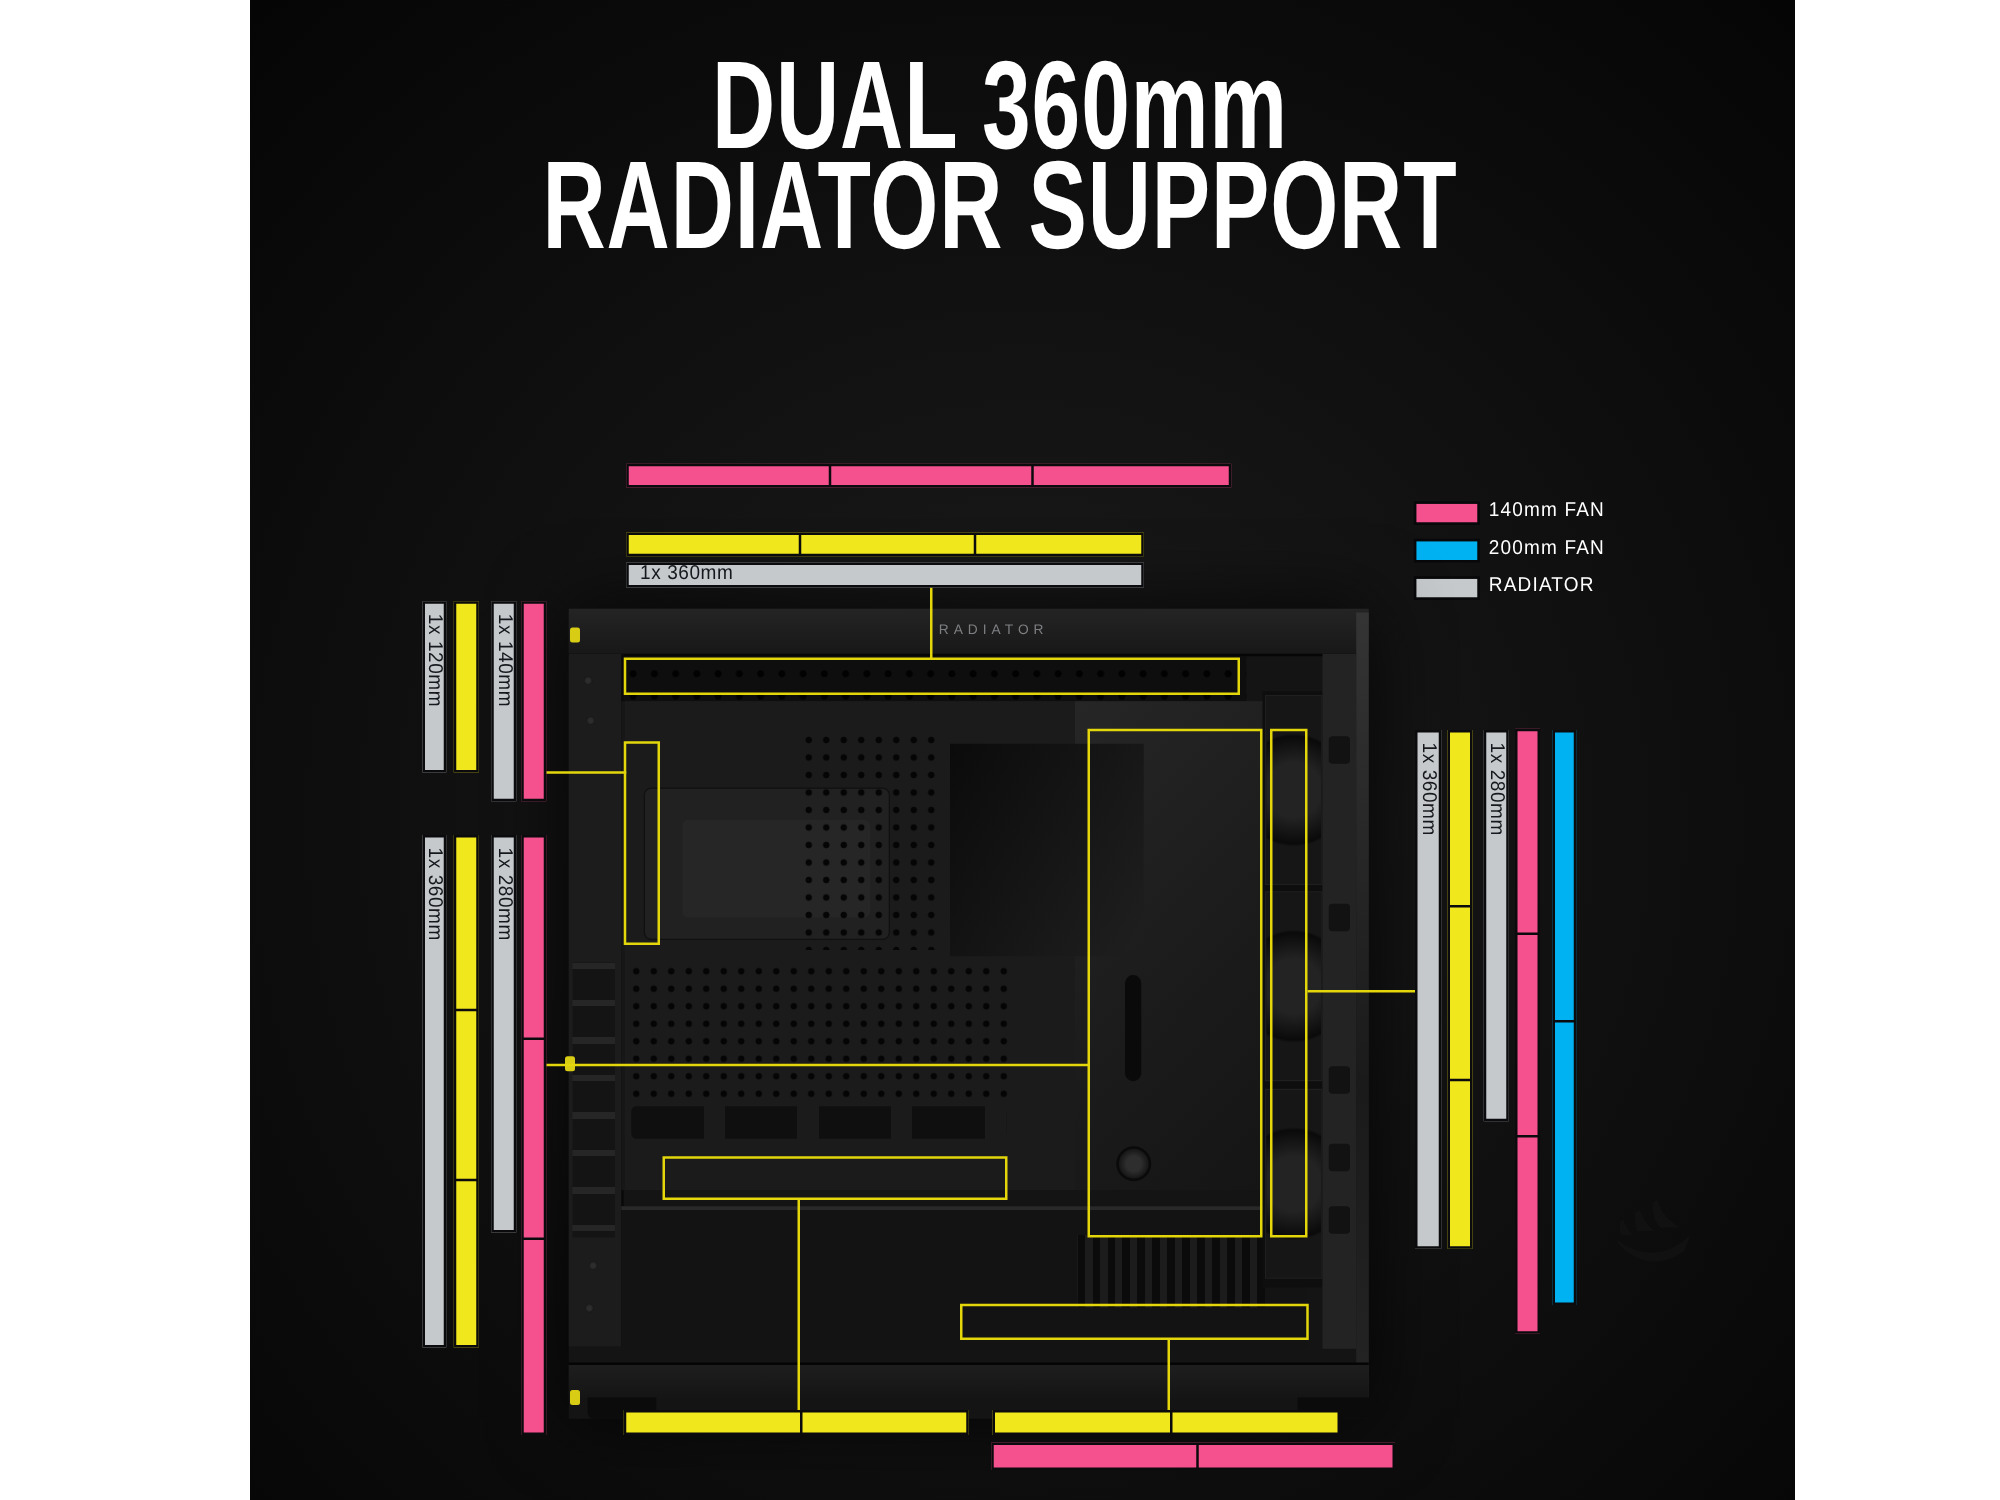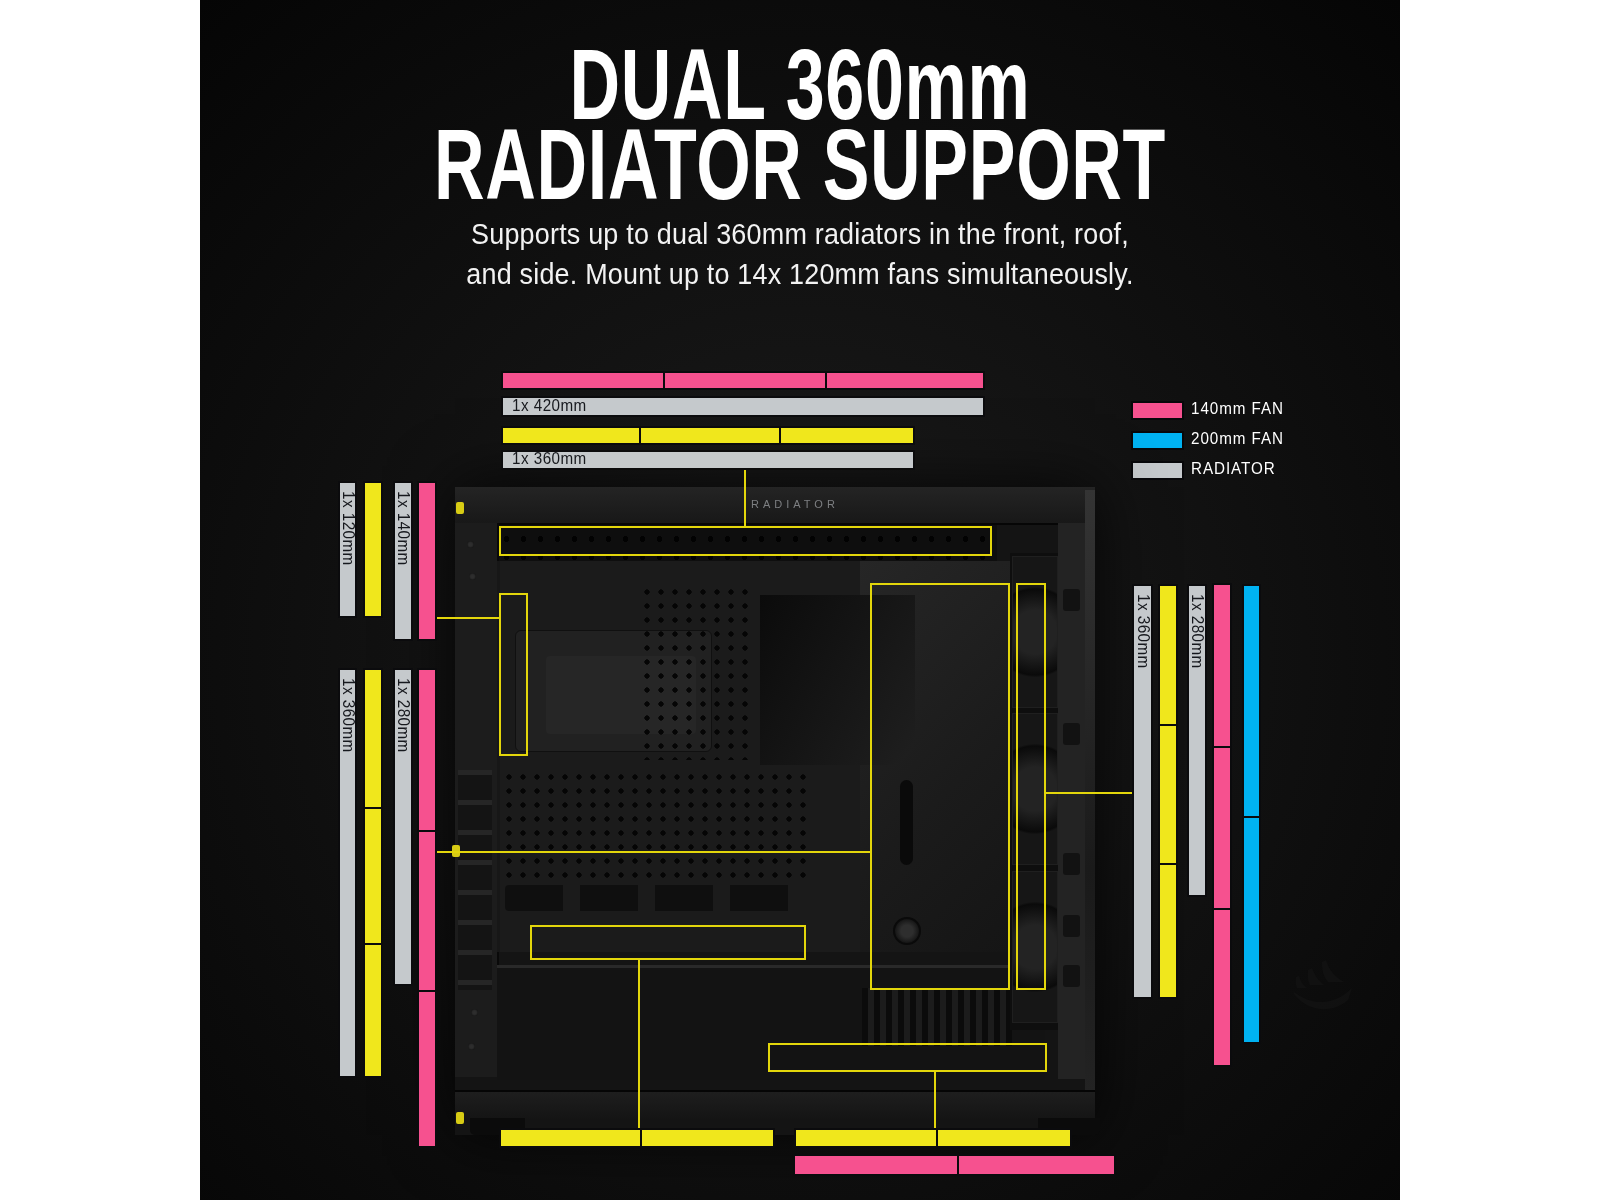--- a/index.html
+++ b/index.html
@@ -1,19 +1,19 @@
 <!DOCTYPE html>
 <html><head>
 <meta charset="utf-8">
 <style>
   html,body{margin:0;padding:0;background:#fff;}
   .canvas{position:relative;width:1600px;height:1200px;background:#ffffff;overflow:hidden;
           font-family:"Liberation Sans", sans-serif;}
   .artboard{position:absolute;left:200px;top:0;width:1200px;height:1200px;
-            background:radial-gradient(circle at 50% 55%, #1c1c1c 0%, #111111 48%, #050505 100%);}
+            background:radial-gradient(circle at 50% 55%, #1c1c1c 0%, #111111 48%, #050505 100%);padding-left:36px;}
   .abs{position:absolute;}
 
   
   .title{position:absolute;left:0;top:44px;width:1200px;text-align:center;color:#ffffff;
          font-weight:bold;font-size:100px;line-height:0.80;letter-spacing:1px;}
   .title .tline{display:block;transform:scaleX(0.70);transform-origin:50% 50%;white-space:nowrap;}
   .subtitle{position:absolute;left:0;top:214px;width:1200px;text-align:center;color:#f2f2f2;
             font-size:29px;line-height:40px;letter-spacing:0.2px;}
   .subtitle .sline{display:block;transform:scaleX(0.93);transform-origin:50% 50%;white-space:nowrap;}
 
@@ -88,24 +88,20 @@
 </head>
 <body>
 
 <div class="canvas">
   <div class="artboard">
 
     <div class="title">
       <span class="tline">DUAL 360mm</span>
       <span class="tline">RADIATOR SUPPORT</span>
     </div>
-    <div class="subtitle">
-      <span class="sline">Supports up to dual 360mm radiators in the front, roof,</span>
-      <span class="sline">and side. Mount up to 14x 120mm fans simultaneously.</span>
-    </div>
 
     <div class="legend-row abs" style="left:0;top:403px;width:1357px;">
       <span class="legend-swatch sw-pink"></span>
       <span class="legend-label">140mm FAN</span>
     </div>
     <div class="legend-row abs" style="left:0;top:433px;width:1048px;">
       <span class="legend-swatch sw-blue"></span>
       <span class="legend-label">200mm FAN</span>
     </div>
     <div class="legend-row abs" style="left:0;top:463px;width:1337px;">
@@ -179,23 +175,20 @@
     <div class="hl-line" style="left:237px;top:617px;width:64px;height:2px;"></div>
     <div class="hl-line" style="left:237px;top:851px;width:435px;height:2px;"></div>
     <div class="hl-line" style="left:846px;top:792px;width:88px;height:2px;"></div>
     <div class="hl-line" style="left:438px;top:960px;width:2px;height:168px;"></div>
     <div class="hl-line" style="left:734px;top:1072px;width:2px;height:56px;"></div>
 
     <div class="bar bar-pink" style="left:301px;top:371px;width:484px;height:19px;">
       <i class="seg seg-v" style="left:160px;"></i>
         <i class="seg seg-v" style="left:322px;"></i>
     </div>
-    <div class="bar bar-gray" style="left:301px;top:396px;width:484px;height:21px;">
-      <span class="bar-label bar-label-h">1x 420mm</span>
-    </div>
     <div class="bar bar-yellow" style="left:301px;top:426px;width:414px;height:19px;">
       <i class="seg seg-v" style="left:136px;"></i>
         <i class="seg seg-v" style="left:276px;"></i>
     </div>
     <div class="bar bar-gray" style="left:301px;top:450px;width:414px;height:20px;">
       <span class="bar-label bar-label-h">1x 360mm</span>
     </div>
 
     <div class="bar bar-gray" style="left:138px;top:481px;width:19px;height:137px;">
       <span class="bar-label bar-label-v">1x 120mm</span>

